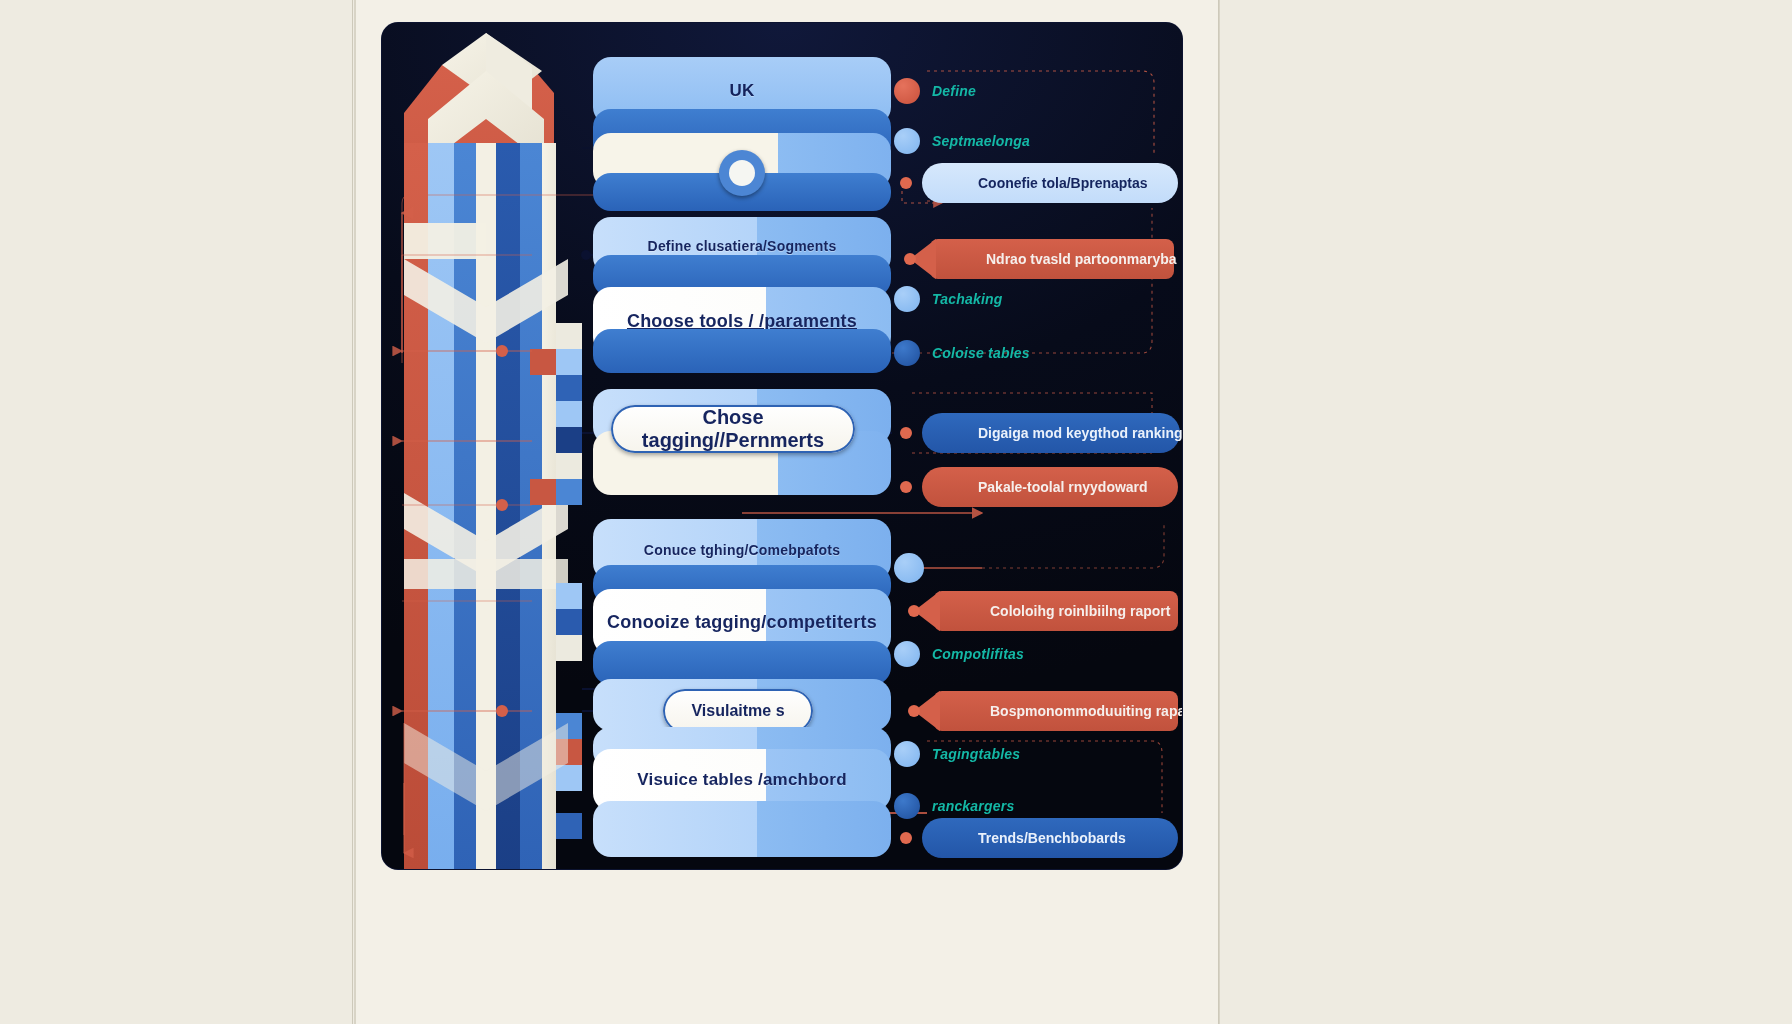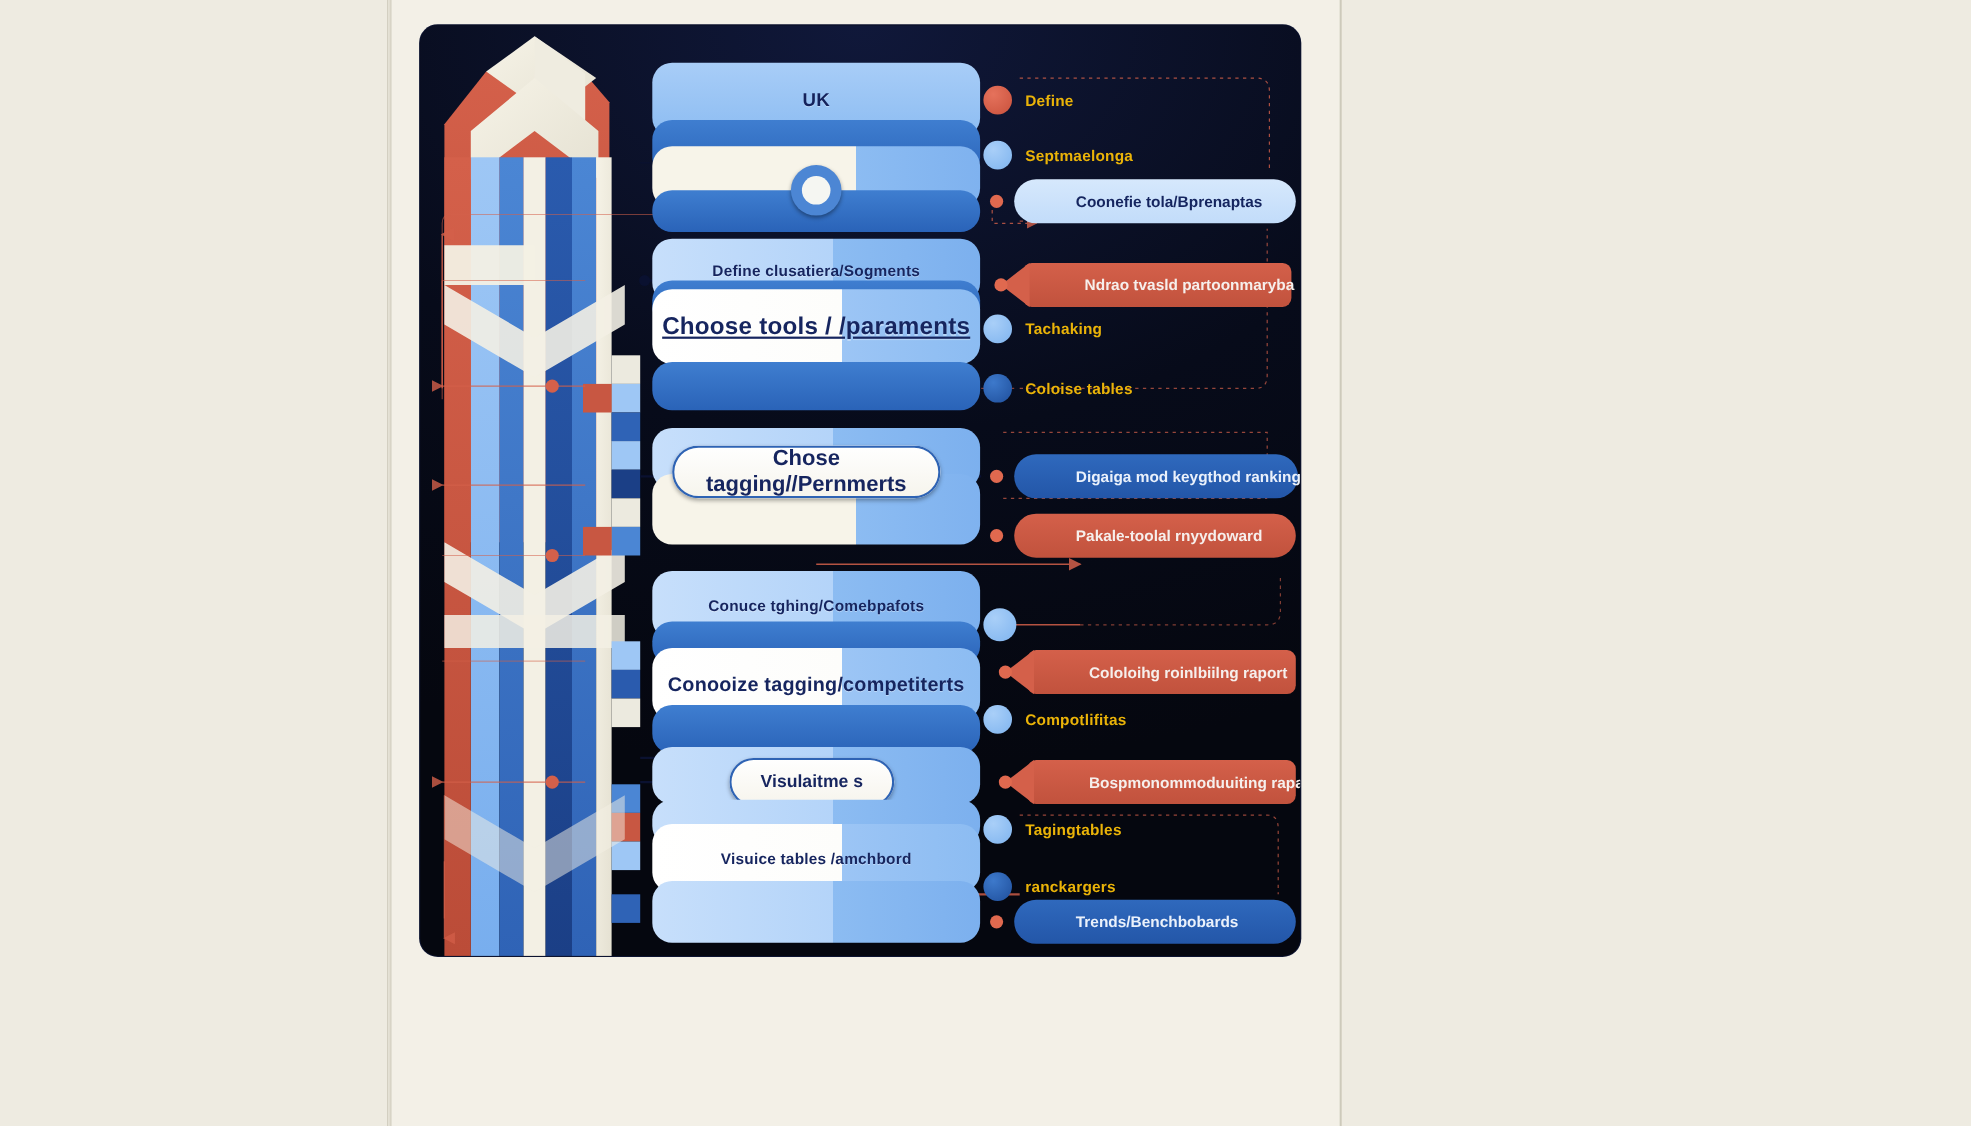--- a/index.html
+++ b/index.html
@@ -92,21 +92,21 @@
     font-weight: bold;
     white-space: nowrap;
   }
   .badge .dot {
     width: 26px; height: 26px; border-radius: 50%;
     flex: 0 0 26px; margin-right: 12px;
   }
   .dot.red   { background: radial-gradient(circle at 35% 30%, #e5725c, #c9513c); }
   .dot.lblue { background: radial-gradient(circle at 35% 30%, #a9cff8, #7fb4ef); }
   .dot.dblue { background: radial-gradient(circle at 35% 30%, #3d79cb, #1f4f9c); }
-  .badge .btext { color:#eab308; font-size: 14px; letter-spacing:.2px; }
+  .badge .btext { color:#14b8a6; font-size: 14px; letter-spacing:.2px;font-style:italic; }
 
   .tag {
     position: absolute;
     height: 40px;
     border-radius: 8px;
     display: flex; align-items: center;
     padding-left: 56px; padding-right: 16px;
     font-weight: bold; font-size: 14px;
     white-space: nowrap;
   }
@@ -286,36 +286,36 @@
       <div class="card blue-d" style="left:0;  top:76px;  height:52px;"></div>
       <div class="card cream" style="left:0;  top:100px; height:56px;"></div>
       <div class="card blue-d" style="left:0;  top:140px; height:38px;"></div>
       <div style="position:absolute;left:126px;top:117px;width:46px;height:46px;border-radius:50%;
                   background:#4c86d4;box-shadow:0 2px 4px rgba(0,0,0,.4);"></div>
       <div style="position:absolute;left:136px;top:127px;width:26px;height:26px;border-radius:50%;
                   background:#f5f6f2;"></div>
 
       <div class="card split" style="left:0;  top:184px; height:58px; font-size:14px;">Define clusatiera/Sogments</div>
       <div class="card blue-d" style="left:0;  top:222px; height:42px;"></div>
-      <div class="card white" style="left:0;  top:230px; height:68px; font-size:22px;text-decoration:underline;">Choose tools / /paraments</div>
+      <div class="card white" style="left:0;  top:254px; height:68px; font-size:18px;text-decoration:underline;">Choose tools / /paraments</div>
       <div class="card blue-d" style="left:0;  top:296px; height:44px;"></div>
 
       <div class="card split" style="left:0;  top:356px; height:56px;"></div>
       <div class="card cream" style="left:0;  top:398px; height:64px;"></div>
       <div class="pillcard" style="left:18px; top:372px; width:244px; height:48px; font-size:20px;">Chose tagging//Pernmerts</div>
 
       <div class="card split" style="left:0;  top:486px; height:62px; font-size:14px;">Conuce tghing/Comebpafots</div>
       <div class="card blue-d" style="left:0;  top:532px; height:40px;"></div>
       <div class="card white" style="left:0;  top:556px; height:66px; font-size:18px;">Conooize tagging/competiterts</div>
       <div class="card blue-d" style="left:0;  top:608px; height:44px;"></div>
 
       <div class="card split" style="left:0;  top:646px; height:52px;"></div>
       <div class="pillcard" style="left:70px; top:656px; width:150px; height:44px; font-size:16px;">Visulaitme s</div>
       <div class="card split" style="left:0;  top:694px; height:42px;"></div>
-      <div class="card white" style="left:0;  top:716px; height:62px; font-size:14px;">Visuice tables /amchbord</div>
+      <div class="card white" style="left:0;  top:716px; height:62px; font-size:17px;">Visuice tables /amchbord</div>
       <div class="card split" style="left:0;  top:768px; height:56px;"></div>
     </div>
 
     <div class="badges">
 
       <div class="badge" style="left:0; top:35px;">
         <span class="dot red"></span>
         <span class="btext">Define</span>
       </div>
 

